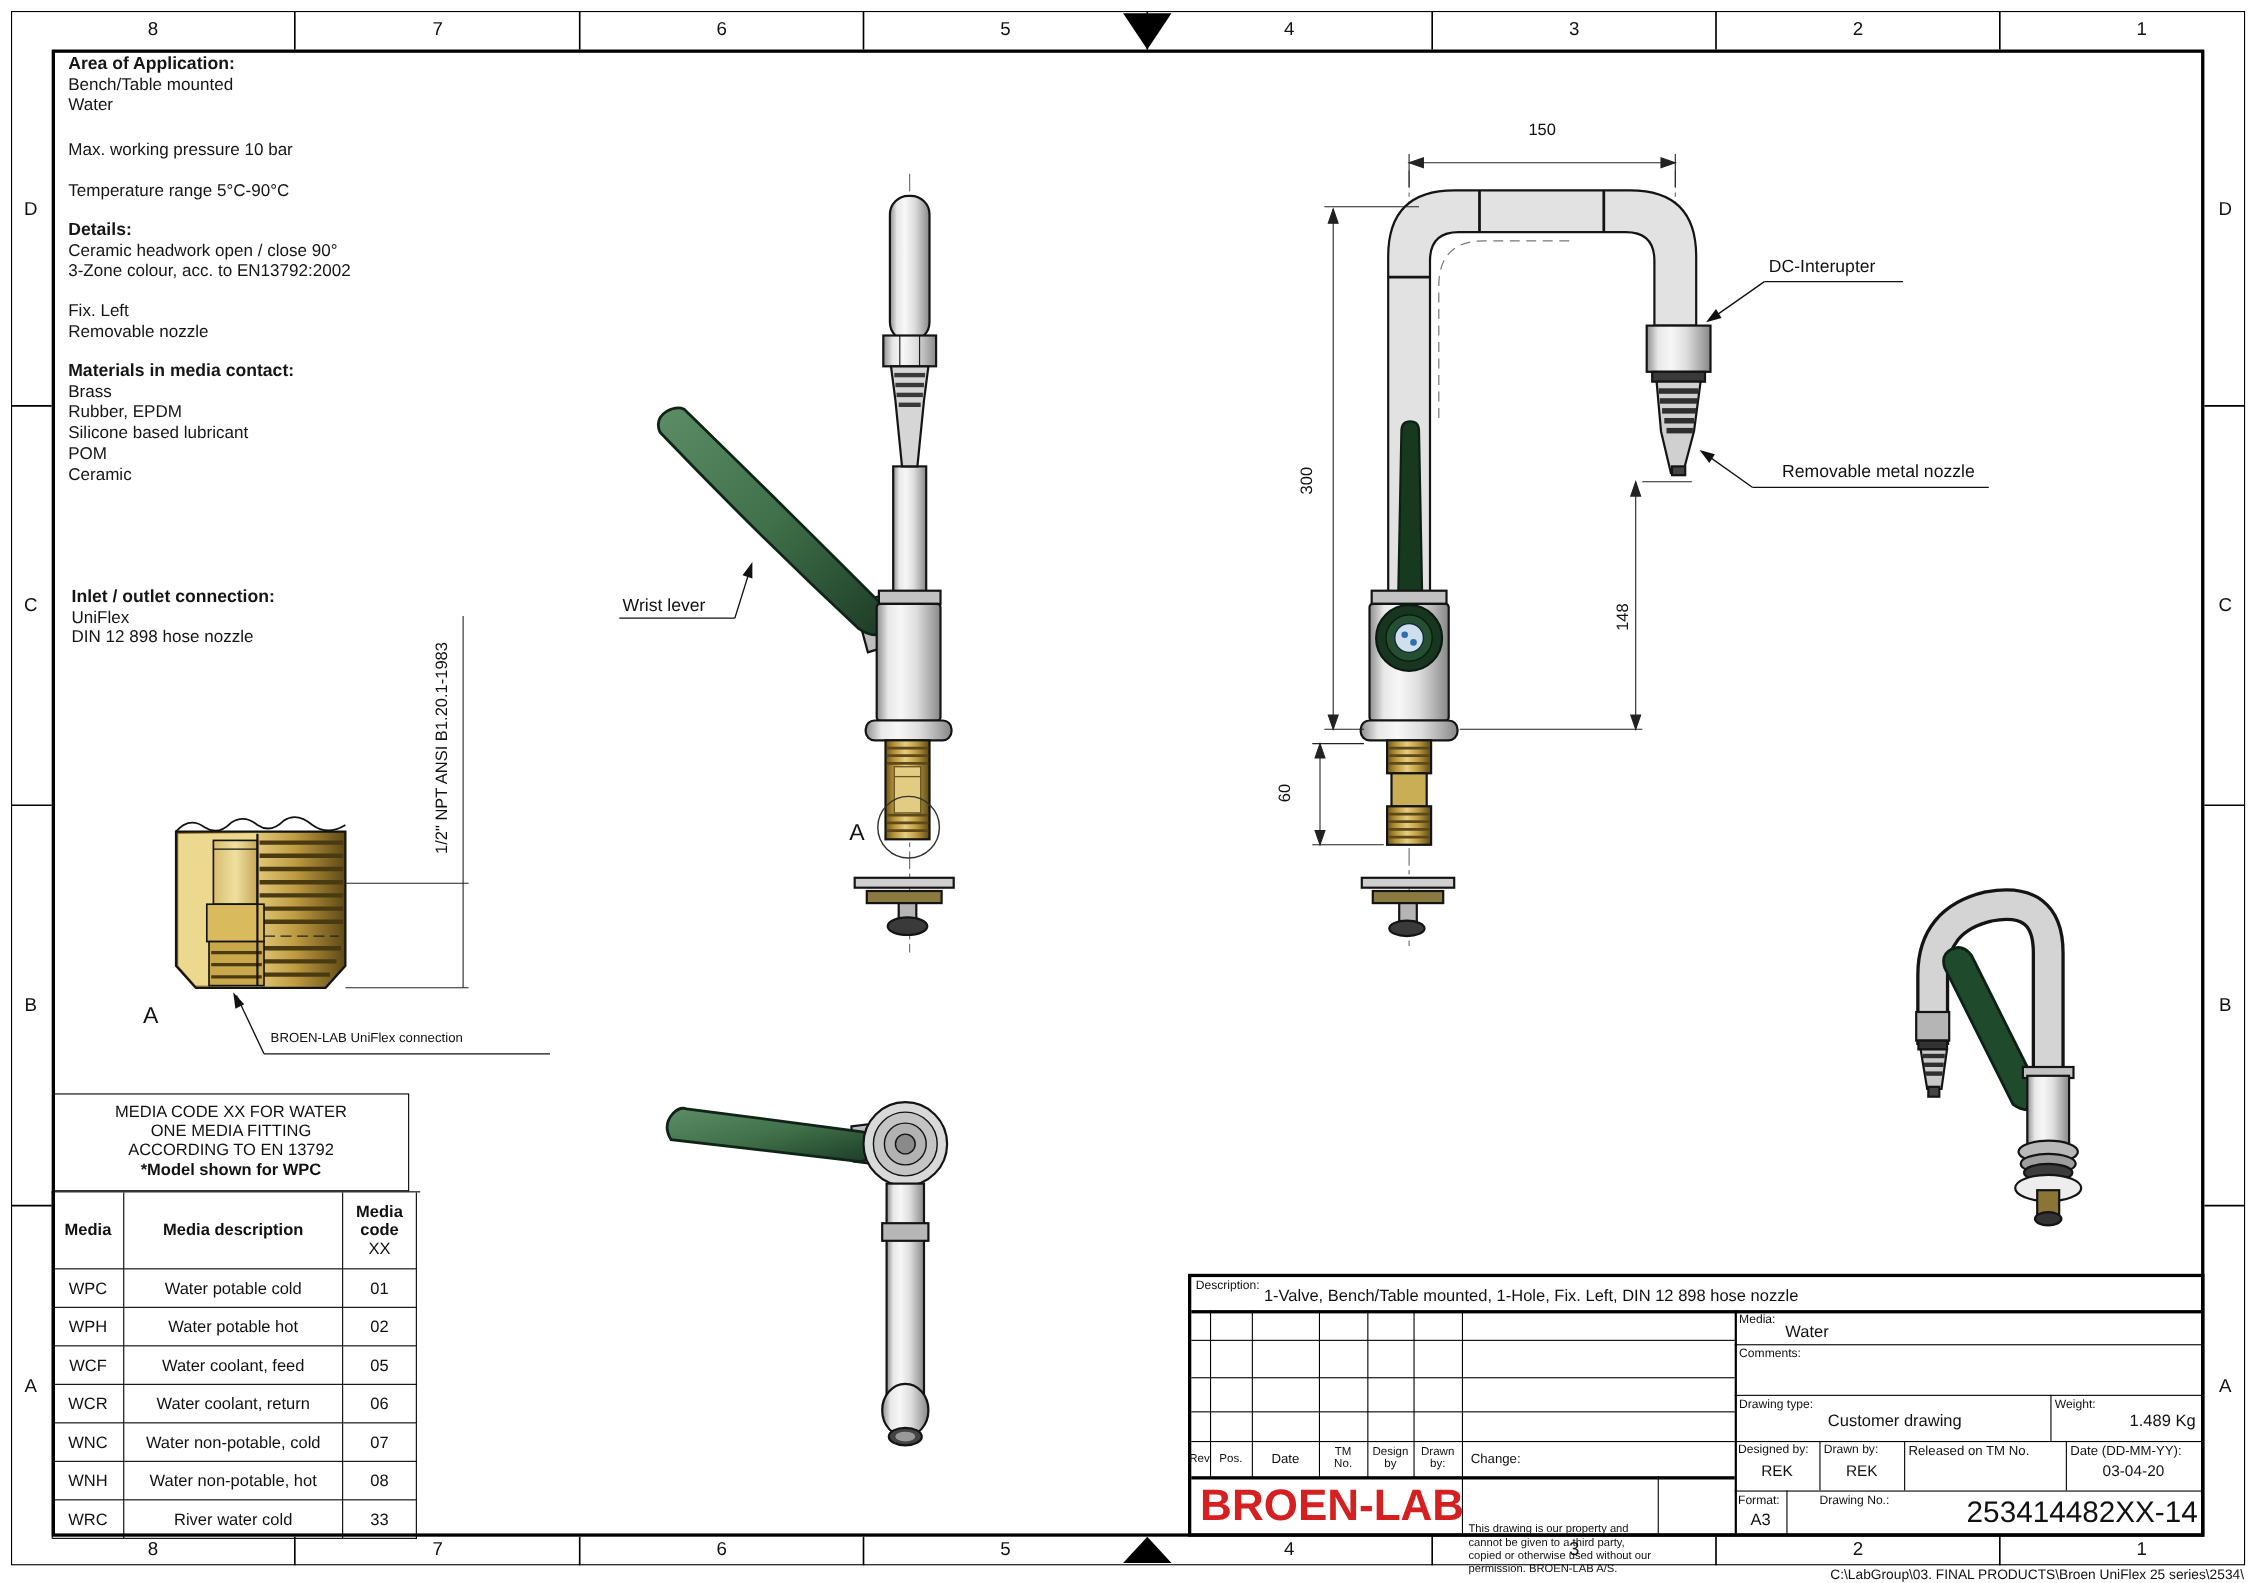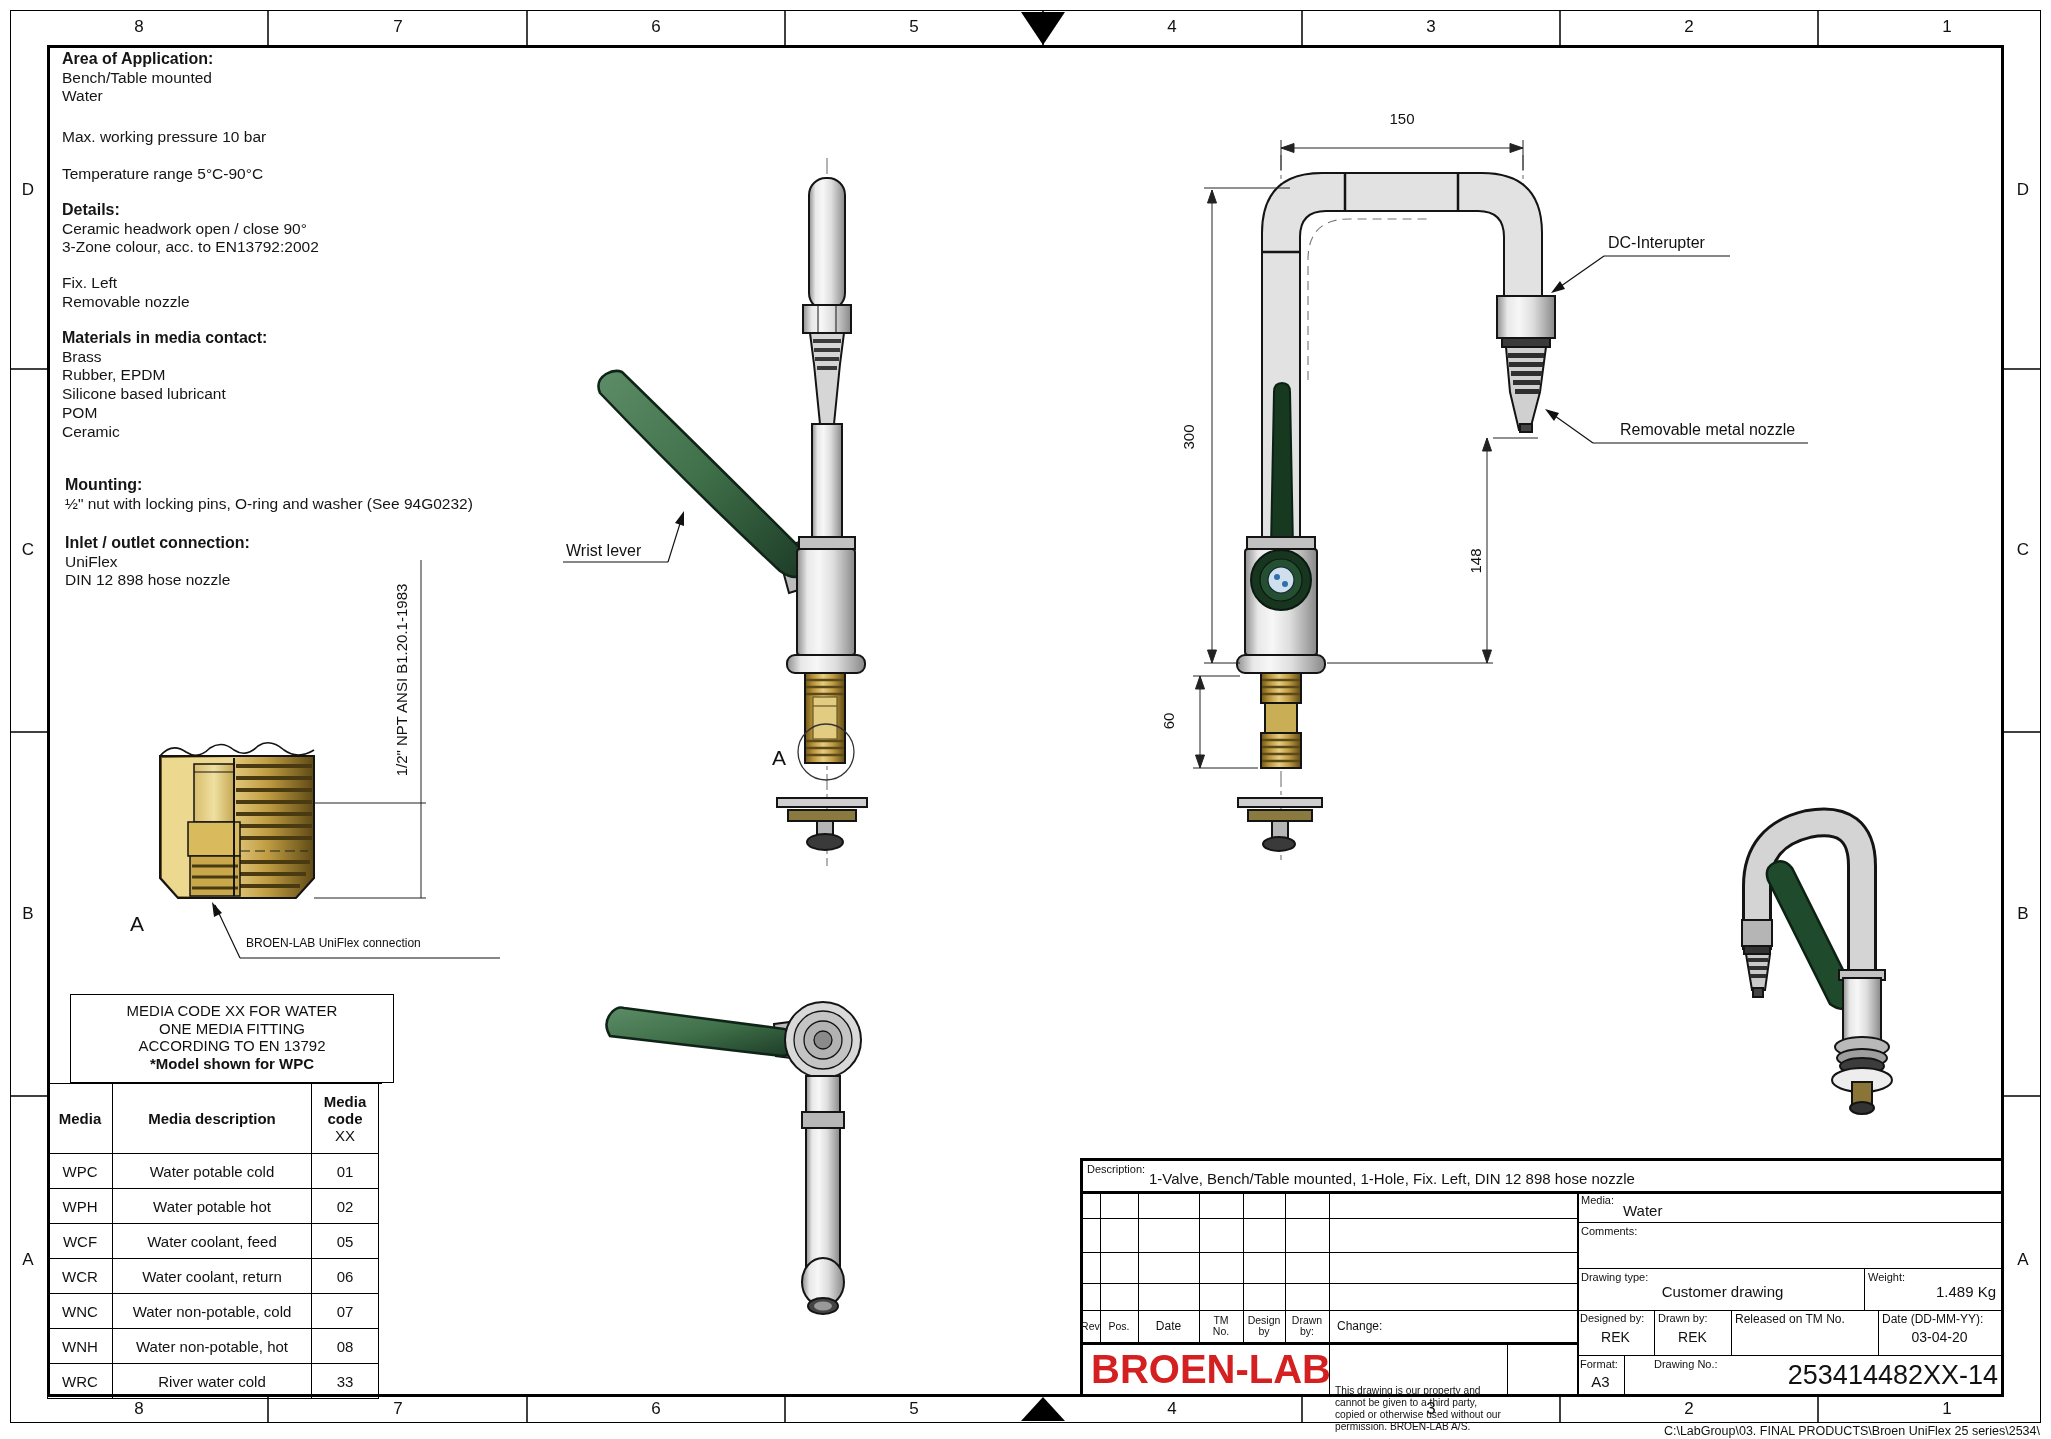--- a/index.html
+++ b/index.html
@@ -10,21 +10,21 @@
   .gridlab{position:absolute;width:40px;height:28px;line-height:28px;text-align:center;
            font-size:17px;color:#111;}
   .rowlab{position:absolute;width:30px;height:28px;line-height:28px;text-align:center;
           font-size:17px;color:#111;}
   .note{font-size:15.5px;line-height:18.7px;color:#151515;}
   .note .t{font-weight:bold;font-size:16px;}
   .lbl{position:absolute;font-size:16px;color:#111;white-space:nowrap;}
   .dim{position:absolute;font-size:15px;color:#111;text-align:center;white-space:nowrap;}
   .rot{transform:rotate(-90deg);}
   
-  #mediaNote{left:70px;top:994px;width:324px;height:89px;border:1.5px solid #000;
+  #mediaNote{left:48px;top:994px;width:324px;height:89px;border:1.5px solid #000;
              box-sizing:border-box;text-align:center;font-size:15px;line-height:17.5px;padding-top:7px;}
   #mediaNote .b{font-weight:bold;}
   
   #mediaTable{left:47px;top:1083px;width:334px;border-top:1.5px solid #000;border-left:1.5px solid #000;
               display:grid;grid-template-columns:65px 199px 67px;box-sizing:content-box;}
   #mediaTable .cell{border-right:1.5px solid #000;border-bottom:1.5px solid #000;
               display:flex;align-items:center;justify-content:center;font-size:15px;text-align:center;}
   #mediaTable .hd{height:69px;font-weight:bold;}
   #mediaTable .code{flex-direction:column;line-height:17px;}
   #mediaTable .code .xx{font-weight:normal;}
@@ -370,24 +370,20 @@
     <div>Fix. Left</div>
     <div>Removable nozzle</div>
   </div>
   <div class="abs note" style="left:62px;top:329px;">
     <div class="t">Materials in media contact:</div>
     <div>Brass</div>
     <div>Rubber, EPDM</div>
     <div>Silicone based lubricant</div>
     <div>POM</div>
     <div>Ceramic</div>
-  </div>
-  <div class="abs note" style="left:65px;top:476px;">
-    <div class="t">Mounting:</div>
-    <div>½" nut with locking pins, O-ring and washer (See 94G0232)</div>
   </div>
   <div class="abs note" style="left:65px;top:534px;">
     <div class="t">Inlet / outlet connection:</div>
     <div>UniFlex</div>
     <div>DIN 12 898 hose nozzle</div>
   </div>
 
   <div class="abs dim rot" style="left:283px;top:670px;width:240px;height:20px;">1/2" NPT ANSI B1.20.1-1983</div>
   <div class="lbl" style="left:566px;top:542px;">Wrist lever</div>
   <div class="lbl" style="left:1608px;top:234px;">DC-Interupter</div>

